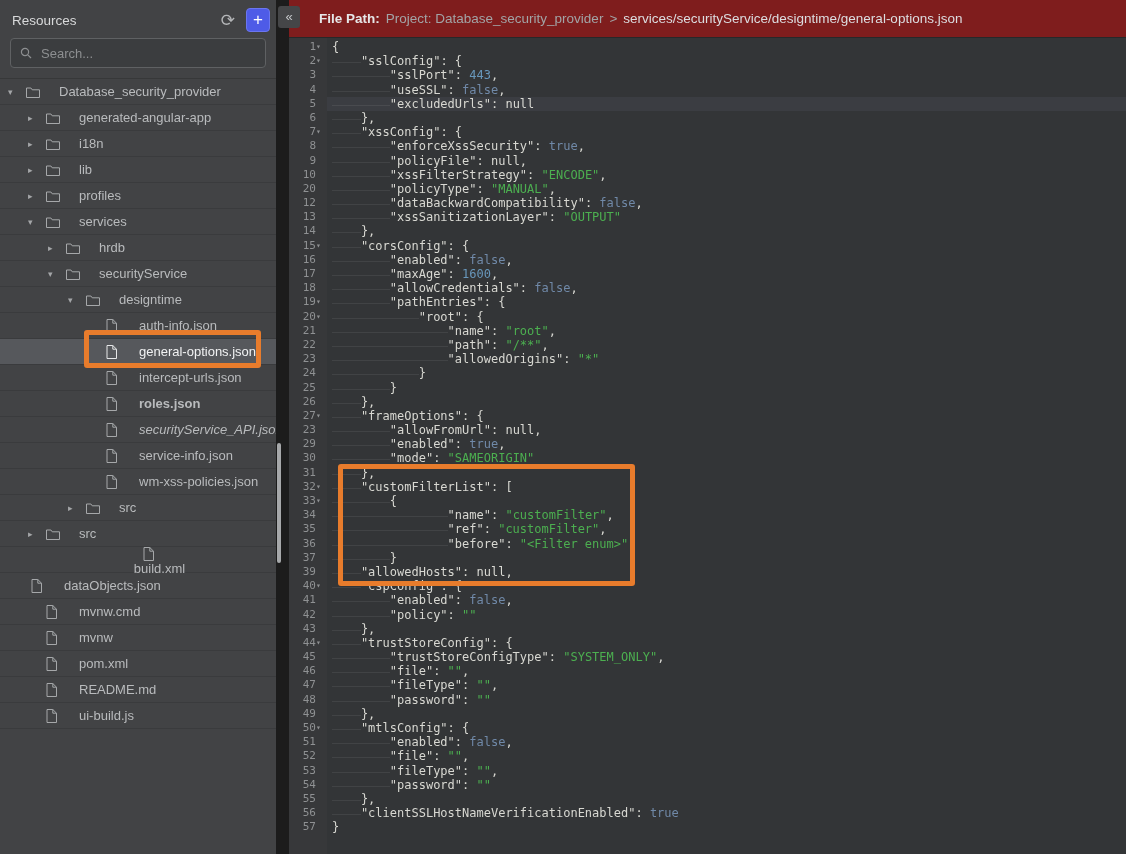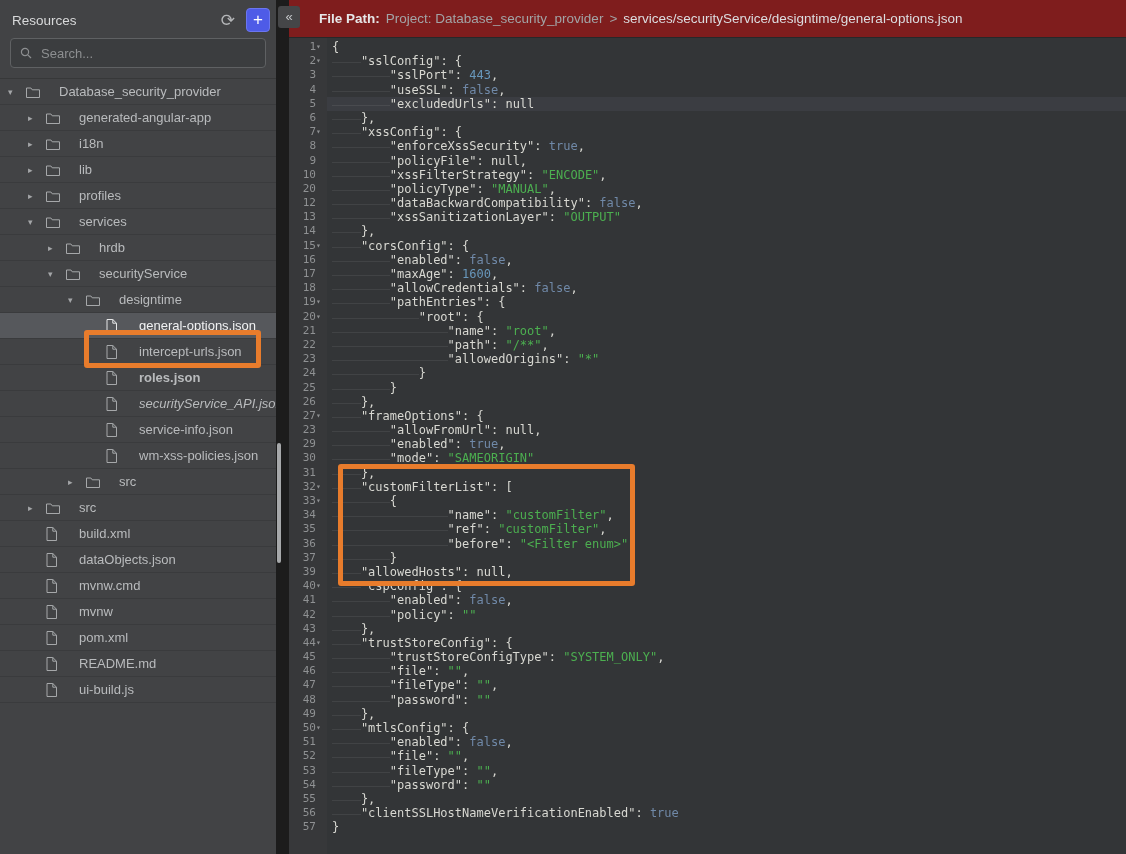--- a/index.html
+++ b/index.html
@@ -160,20 +160,30 @@
         </div>
         <div class="tree-row" style="padding-left: 68px;">
           <span class="tw">▾</span>
           <span class="ticon">
             <svg width="14" height="12" viewBox="0 0 14 12">
               <path d="M0.5 2 h4.4 l1.3 1.8 h7.3 v7.7 h-13 z" fill="none" stroke="currentColor"></path>
             </svg>
           </span>
           <span class="tlabel">designtime</span>
         </div>
+        <div class="tree-row" style="padding-left: 88px;">
+          <span class="tw"></span>
+          <span class="ticon">
+            <svg width="11" height="14" viewBox="0 0 11 14">
+              <path d="M1 0.5 h5.8 l3.7 3.7 v9.3 h-9.5 z" fill="none" stroke="currentColor"></path>
+              <path d="M6.8 0.5 v3.7 h3.7" fill="none" stroke="currentColor"></path>
+            </svg>
+          </span>
+          <span class="tlabel">auth-info.json</span>
+        </div>
         <div class="tree-row selected" style="padding-left: 88px; text-align: center;">
           <span class="tw"></span>
           <span class="ticon">
             <svg width="11" height="14" viewBox="0 0 11 14">
               <path d="M1 0.5 h5.8 l3.7 3.7 v9.3 h-9.5 z" fill="none" stroke="currentColor"></path>
               <path d="M6.8 0.5 v3.7 h3.7" fill="none" stroke="currentColor"></path>
             </svg>
           </span>
           <span class="tlabel">general-options.json</span>
         </div>
@@ -238,31 +248,31 @@
         </div>
         <div class="tree-row" style="padding-left: 28px;">
           <span class="tw">▸</span>
           <span class="ticon">
             <svg width="14" height="12" viewBox="0 0 14 12">
               <path d="M0.5 2 h4.4 l1.3 1.8 h7.3 v7.7 h-13 z" fill="none" stroke="currentColor"></path>
             </svg>
           </span>
           <span class="tlabel">src</span>
         </div>
-        <div class="tree-row" style="padding-left: 28px;">
+        <div class="tree-row" style="padding-left: 28px; flex-direction: column;">
           <span class="tw"></span>
           <span class="ticon">
             <svg width="11" height="14" viewBox="0 0 11 14">
               <path d="M1 0.5 h5.8 l3.7 3.7 v9.3 h-9.5 z" fill="none" stroke="currentColor"></path>
               <path d="M6.8 0.5 v3.7 h3.7" fill="none" stroke="currentColor"></path>
             </svg>
           </span>
           <span class="tlabel">build.xml</span>
         </div>
-        <div class="tree-row" style="padding-left: 28px;">
+        <div class="tree-row" style="padding-left: 13px;">
           <span class="tw"></span>
           <span class="ticon">
             <svg width="11" height="14" viewBox="0 0 11 14">
               <path d="M1 0.5 h5.8 l3.7 3.7 v9.3 h-9.5 z" fill="none" stroke="currentColor"></path>
               <path d="M6.8 0.5 v3.7 h3.7" fill="none" stroke="currentColor"></path>
             </svg>
           </span>
           <span class="tlabel">dataObjects.json</span>
         </div>
         <div class="tree-row" style="padding-left: 28px;">

